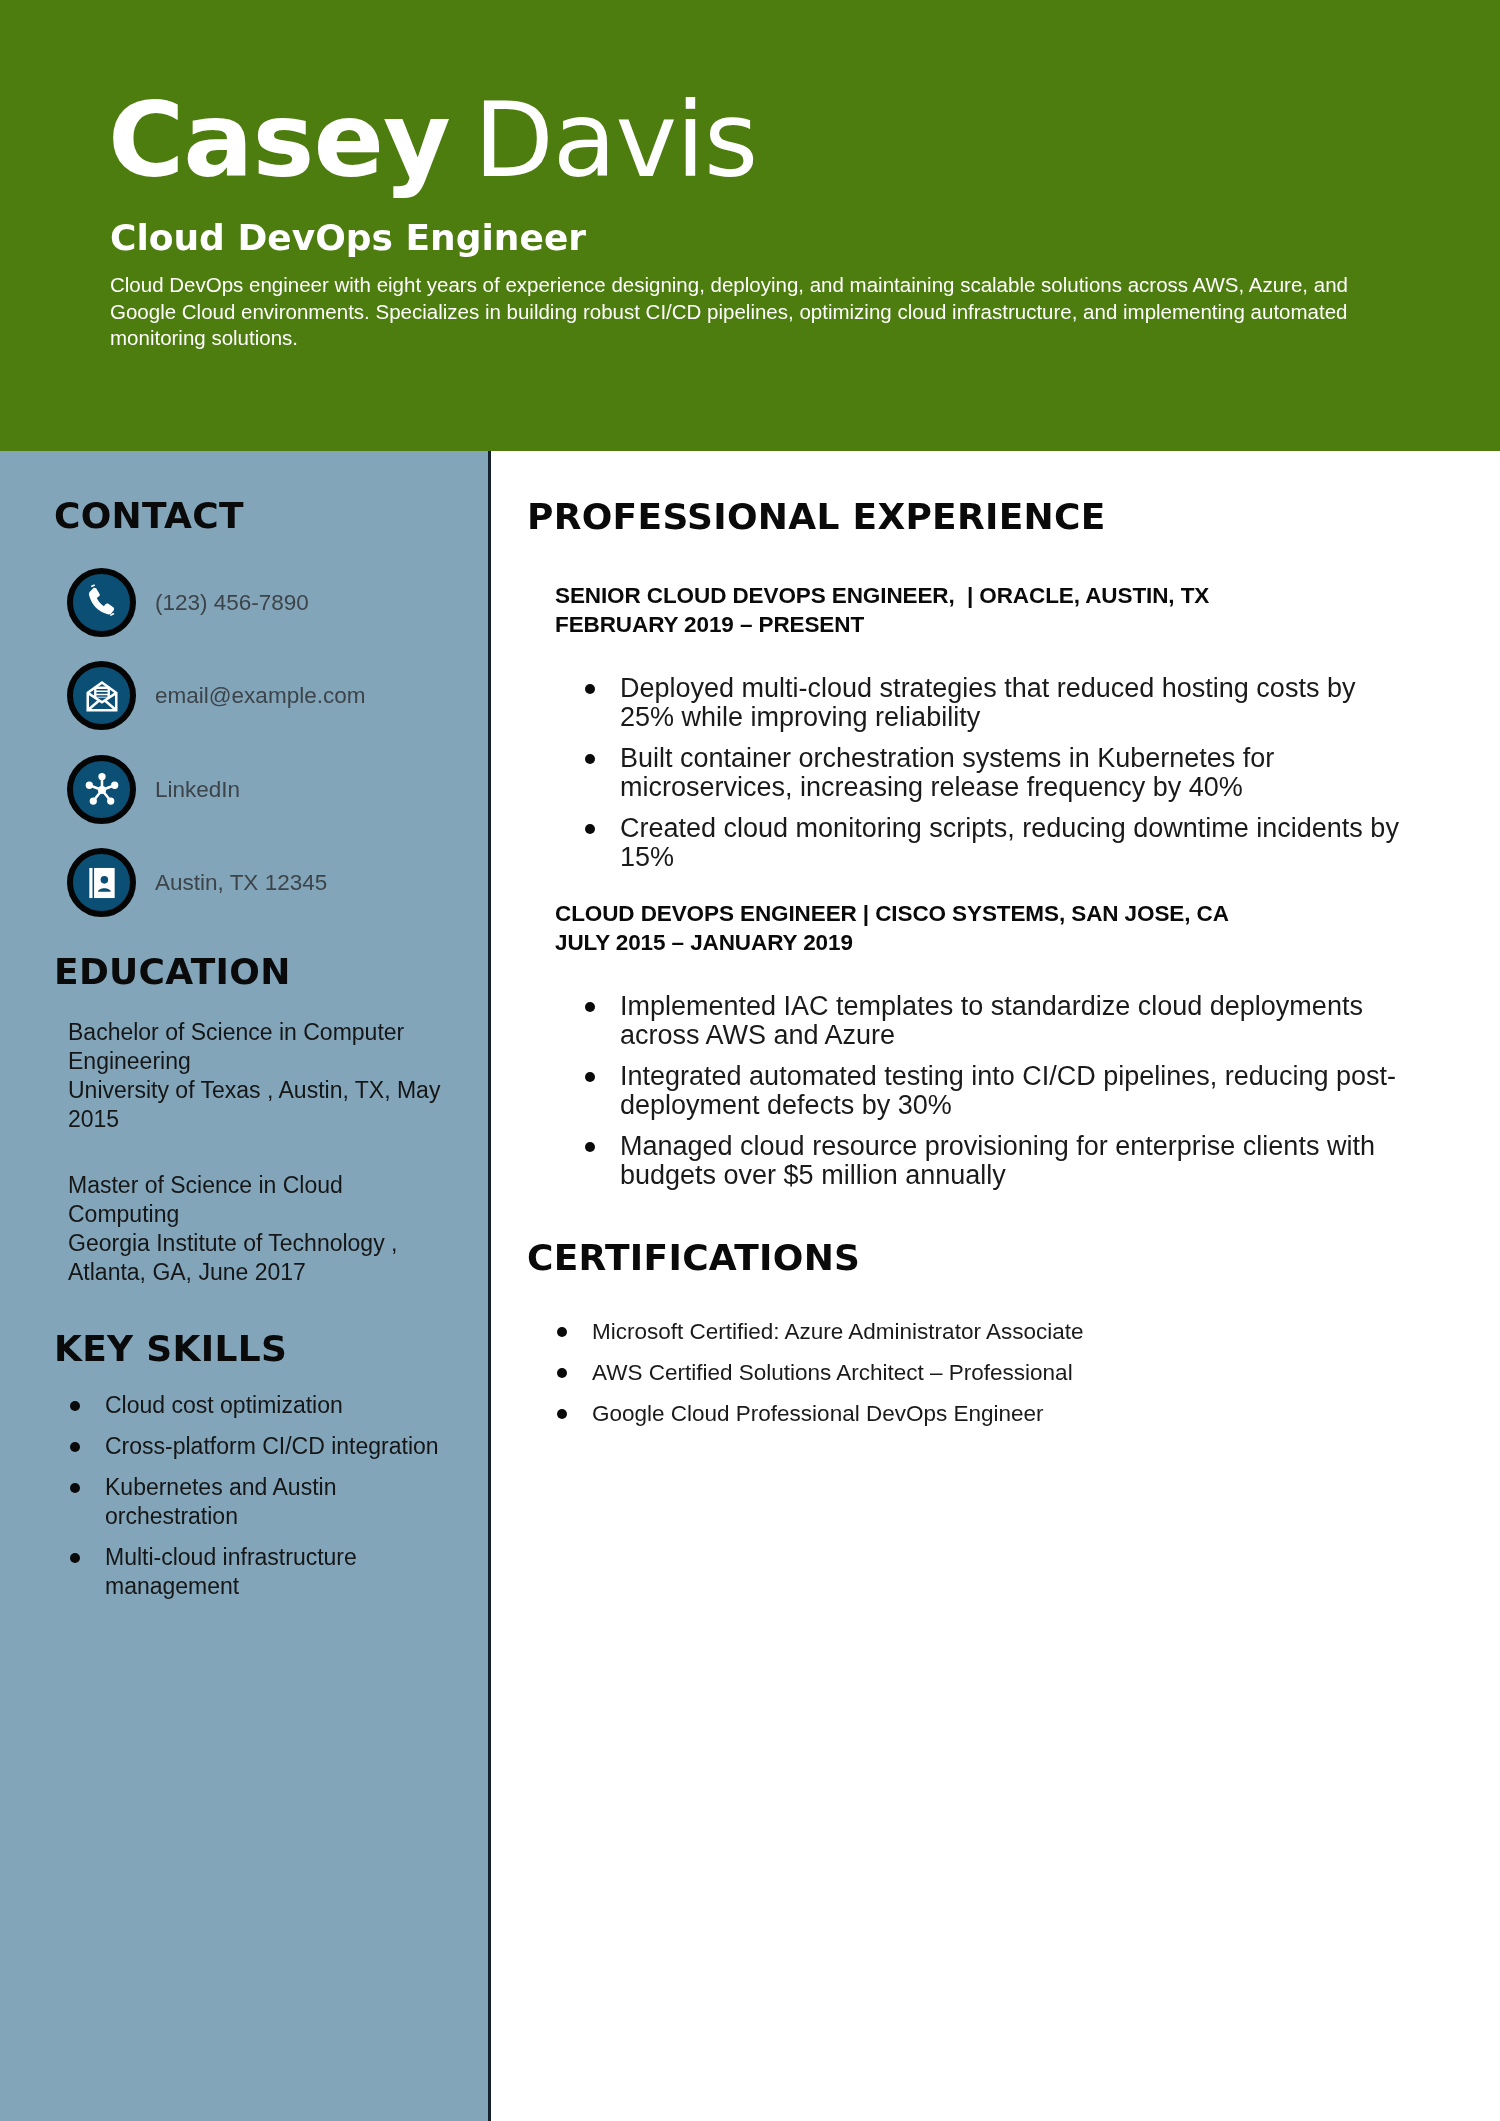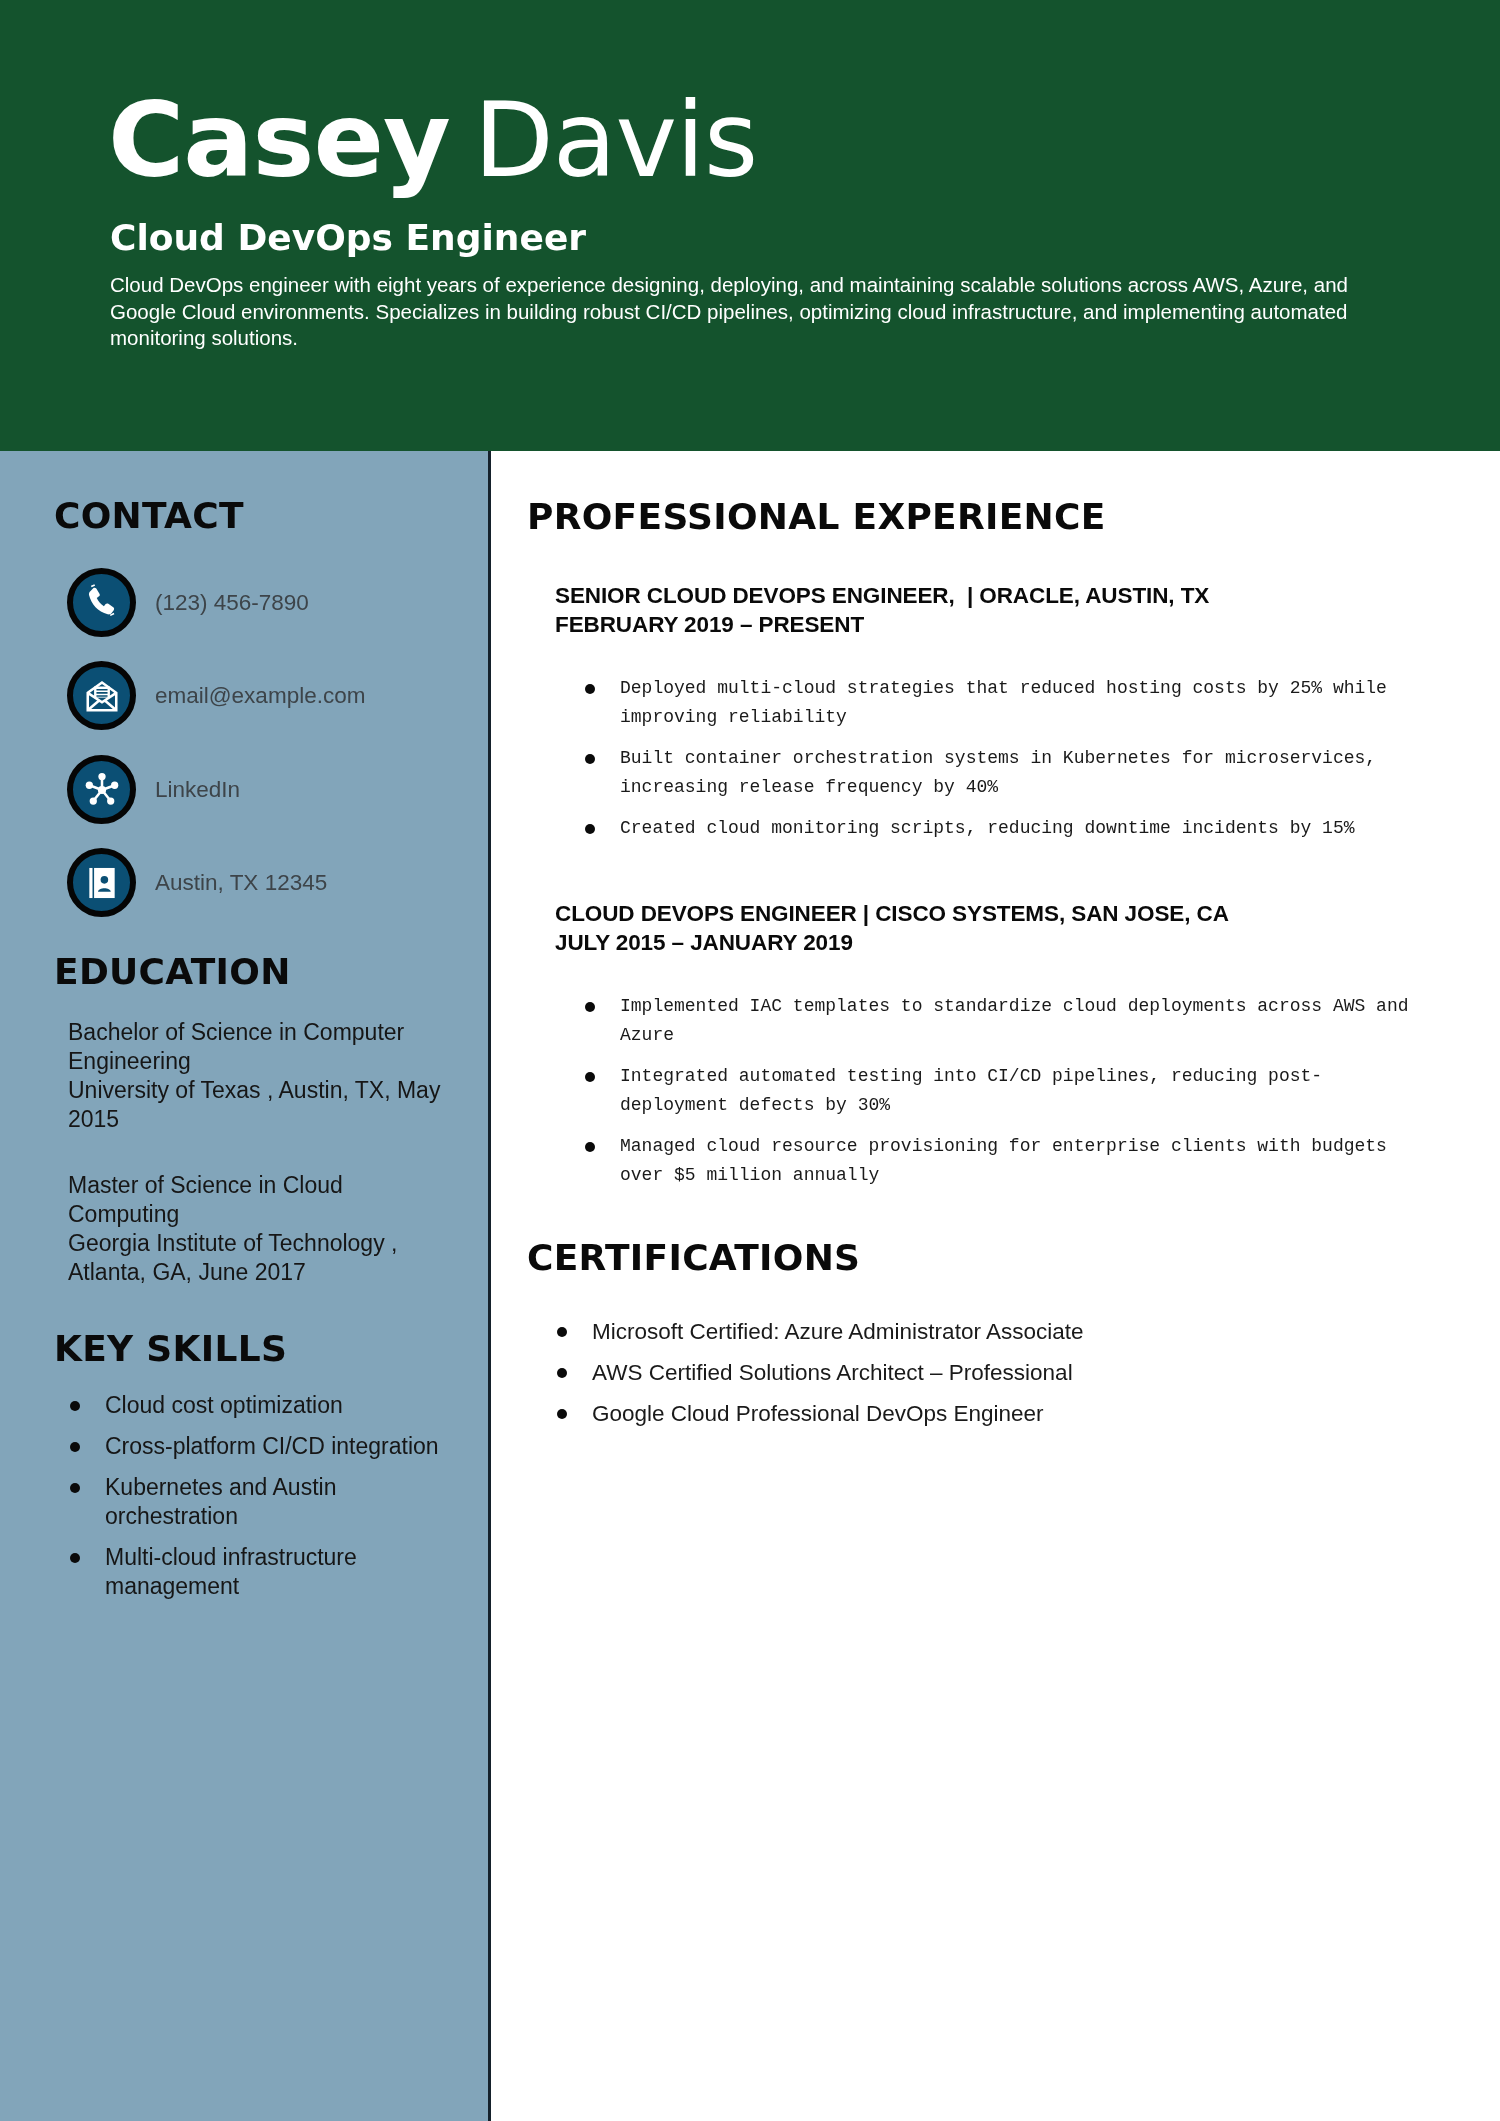--- a/index.html
+++ b/index.html
@@ -70,36 +70,36 @@
   }
   .skills li .dot { left: 2px; top: 10px; }
 
   .job-header {
     position: absolute; left: 555px; width: 900px;
     font-family: "Liberation Sans", sans-serif; font-size: 22.5px; line-height: 29px;
     color: #0a0a0a; letter-spacing: -0.1px; white-space: nowrap; font-weight: bold;
   }
   .exp-list { left: 585px; width: 830px; }
   .exp-list li {
-    padding-left: 35px; font-family: Liberation Mono, monospace; font-size: 18px;
+    padding-left: 35px; font-family: Liberation Sans, sans-serif; font-size: 27px;
     line-height: 29px; color: #1a1a1a; margin-bottom: 12px;
   }
   .exp-list li .dot { left: 0; top: 10px; }
 
   .cert-list { left: 557px; top: 1317px; width: 900px; }
   .cert-list li {
     padding-left: 35px; font-family: "Liberation Sans", sans-serif; font-size: 22.5px;
     line-height: 29px; color: #1a1a1a; margin-bottom: 12px; white-space: nowrap;
   }
   .cert-list li .dot { left: 0; top: 10px; }
 </style>
 </head>
 <body>
 
-<div class="header" style="background: #14532d;">
+<div class="header" style="background: #4d7c0f;">
   <div class="name">
     <span class="first">Casey</span><span class="last">Davis</span>
   </div>
   <div class="job-title">Cloud DevOps Engineer</div>
   <div class="summary">Cloud DevOps engineer with eight years of experience designing, deploying, and maintaining scalable solutions across AWS, Azure, and Google Cloud environments. Specializes in building robust CI/CD pipelines, optimizing cloud infrastructure, and implementing automated monitoring solutions.</div>
 </div>
 
 <div class="sidebar" style="background: rgb(130, 165, 186);"></div>
 <div class="divider"></div>
 

